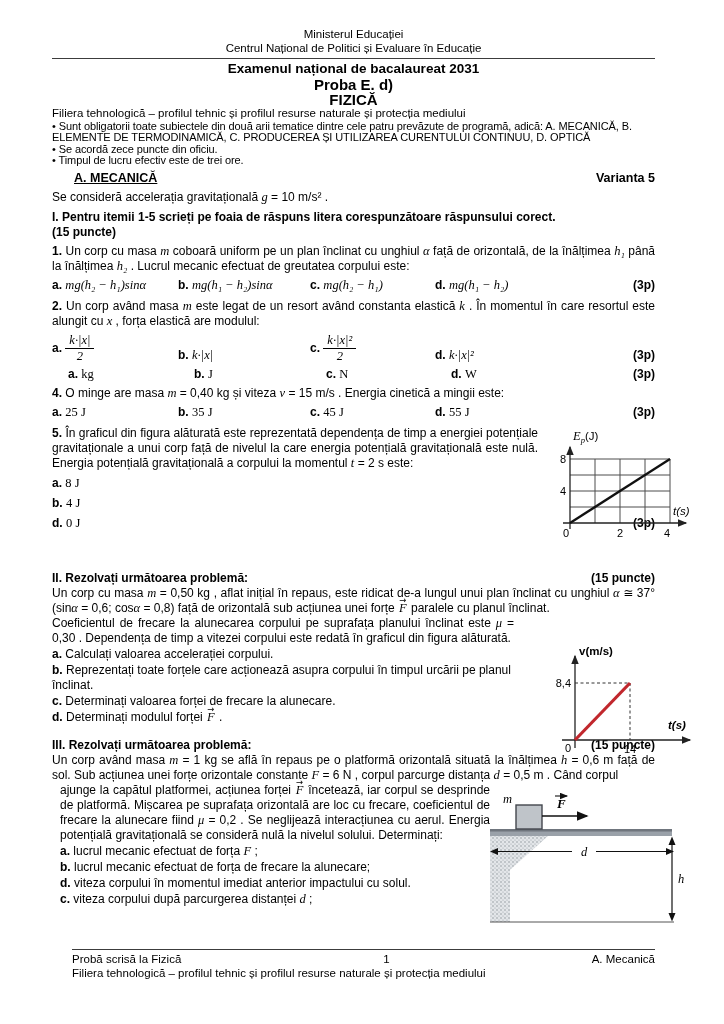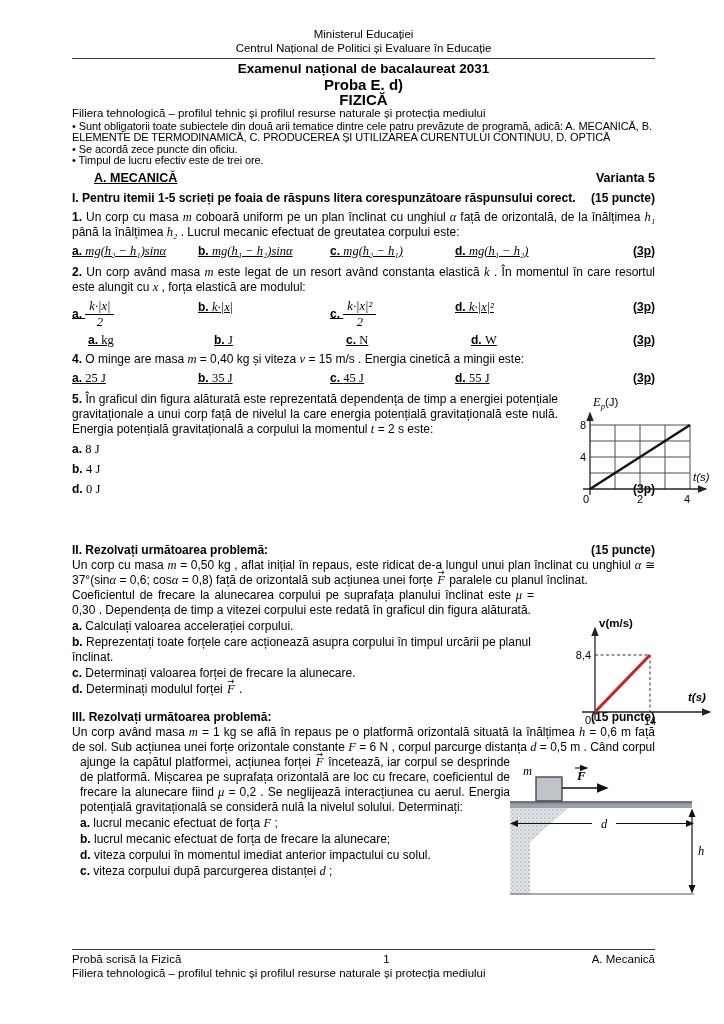--- a/index.html
+++ b/index.html
@@ -1,20 +1,20 @@
 <!DOCTYPE html>
 <html lang="ro"><head>
 <meta charset="utf-8">
 <style>
   html,body{margin:0;padding:0;background:#ffffff;}
   body{width:724px;height:1024px;overflow:hidden;color:#000;
        font-family:"Liberation Sans","DejaVu Sans",sans-serif;
        font-size:12px;line-height:15px;position:relative;}
   .page{position:absolute;top:0;left:0;width:724px;height:832px;
-        padding:28px 69px 0 72px;box-sizing:border-box;}
+        padding:28px 69px 0 52px;box-sizing:border-box;}
   .center{text-align:center;}
   .b{font-weight:bold;}
   .u{text-decoration:underline;}
   .small{font-size:11.5px;line-height:13.5px;}
   .rule{border-top:1.3px solid #3c3c3c;margin:3px 0 2px 0;}
   .t1{font-size:13.5px;line-height:16px;}
   .t2{font-size:15px;line-height:15px;}
   .bullets div{font-size:11px;line-height:11.5px;letter-spacing:-0.1px;}
   .sec-row{display:flex;justify-content:space-between;font-weight:bold;margin-top:4px;font-size:12.5px;}
   .sec-row .left{margin-left:22px;}
@@ -22,21 +22,21 @@
   .mi,.mv,.mu{font-family:"Liberation Serif","DejaVu Serif",serif;}
   .mi{font-style:italic;font-size:12.5px;}
   .mv{font-style:italic;font-size:12.5px;}
   .mu{font-size:12.5px;}
   .vec{font-family:"Liberation Serif","DejaVu Serif",serif;font-style:italic;font-size:12.5px;
        position:relative;display:inline-block;padding:0 1px;}
   .vec::after{content:"\2192";position:absolute;left:1px;top:-8px;font-size:8.5px;font-style:normal;
        font-family:"DejaVu Sans",sans-serif;}
   .just{text-align:justify;}
   .qtext{margin-top:4px;}
-  .opt-row{display:flex;align-items:flex-start;margin:4px 0 6px 0;text-decoration:underline;}
+  .opt-row{display:flex;align-items:flex-end;margin:4px 0 6px 0;}
   .opt-a{width:126px;}.opt-b{width:132px;}.opt-c{width:125px;}.opt-d{flex:1;}
   .opt-p{width:42px;text-align:right;font-weight:bold;}
   .frac{display:inline-flex;flex-direction:column;align-items:center;vertical-align:middle;
         font-family:"Liberation Serif","DejaVu Serif",serif;font-style:italic;font-size:12.5px;line-height:13px;}
   .frac .num{padding:0 4px 1px 4px;border-bottom:1px solid #000;}
   .frac .den{padding-top:1px;}
   .q5wrap{position:relative;margin-top:6px;min-height:140px;}
   .q5text{width:486px;}
   .q5opts div{margin-top:5px;}
   .figabs{position:absolute;}
@@ -65,22 +65,23 @@
     <div>• Sunt obligatorii toate subiectele din două arii tematice dintre cele patru prevăzute de programă, adică: A. MECANICĂ, B. ELEMENTE DE TERMODINAMICĂ, C. PRODUCEREA ȘI UTILIZAREA CURENTULUI CONTINUU, D. OPTICĂ</div>
     <div>• Se acordă zece puncte din oficiu.</div>
     <div>• Timpul de lucru efectiv este de trei ore.</div>
   </div>
 
   <div class="sec-row">
     <span class="left u">A. MECANICĂ</span>
     <span>Varianta 5</span>
   </div>
 
-
-  <div class="flexrow b" style="margin-top:5px;">
+  <div class="qtext"><span>Se consideră accelerația gravitațională </span><span class="mi">g</span><span> = 10 m/s² .</span></div>
+
+  <div class="flexrow b" style="margin-top:5px;flex-direction:column;">
     <span>I. Pentru itemii 1-5 scrieți pe foaia de răspuns litera corespunzătoare răspunsului corect.</span>
     <span>(15 puncte)</span>
   </div>
 
   <div class="qtext just"><span class="b">1. </span><span>Un corp cu masa </span><span class="mi">m</span><span> coboară uniform pe un plan înclinat cu unghiul </span><span class="mi">α</span><span> față de orizontală, de la înălțimea </span><span class="mi">h₁</span><span> până la înălțimea </span><span class="mi">h₂</span><span> . Lucrul mecanic efectuat de greutatea corpului este:</span></div>
   <div class="opt-row">
     <span class="opt-a"><span class="b">a.</span> <span class="mv">mg(h₂ − h₁)sinα</span></span>
     <span class="opt-b"><span class="b">b.</span> <span class="mv">mg(h₁ − h₂)sinα</span></span>
     <span class="opt-c"><span class="b">c.</span> <span class="mv">mg(h₂ − h₁)</span></span>
     <span class="opt-d"><span class="b">d.</span> <span class="mv">mg(h₁ − h₂)</span></span>
@@ -145,21 +146,21 @@
       <text x="26" y="37" font-size="11" text-anchor="end">8</text>
       <text x="26" y="69" font-size="11" text-anchor="end">4</text>
       <text x="26" y="111" font-size="11" text-anchor="middle">0</text>
       <text x="80" y="111" font-size="11" text-anchor="middle">2</text>
       <text x="127" y="111" font-size="11" text-anchor="middle">4</text>
       <text x="33" y="14" font-size="11.5"><tspan class="sv-math" font-size="12.5">E</tspan><tspan class="sv-math" dy="3" font-size="8.5">p</tspan><tspan dy="-3">(J)</tspan></text>
       <text x="133" y="89" font-size="11.5" font-style="italic">t(s)</text>
     </svg>
   </div>
 
-  <div class="flexrow b" style="margin-top:11px;">
+  <div class="flexrow b" style="margin-top:5px;">
     <span>II. Rezolvați următoarea problemă:</span>
     <span>(15 puncte)</span>
   </div>
   <div class="just"><span>Un corp cu masa </span><span class="mi">m</span><span> = 0,50 kg , aflat inițial în repaus, este ridicat de-a lungul unui plan înclinat cu unghiul </span><span class="mi">α</span><span> ≅ 37°(sin</span><span class="mi">α</span><span> = 0,6; cos</span><span class="mi">α</span><span> = 0,8) față de orizontală sub acțiunea unei forțe </span><span class="vec">F</span><span> paralele cu planul înclinat.</span></div>
   <div class="sec2wrap">
     <div class="narrow2 just"><span>Coeficientul de frecare la alunecarea corpului pe suprafața planului înclinat este </span><span class="mi">μ</span><span> = 0,30 . Dependența de timp a vitezei corpului este redată în graficul din figura alăturată.</span></div>
     <div class="narrow2 items">
       <div><span class="b">a. </span><span>Calculați valoarea accelerației corpului.</span></div>
       <div><span class="b">b. </span><span>Reprezentați toate forțele care acționează asupra corpului în timpul urcării pe planul înclinat.</span></div>
       <div><span class="b">c. </span><span>Determinați valoarea forței de frecare la alunecare.</span></div>

